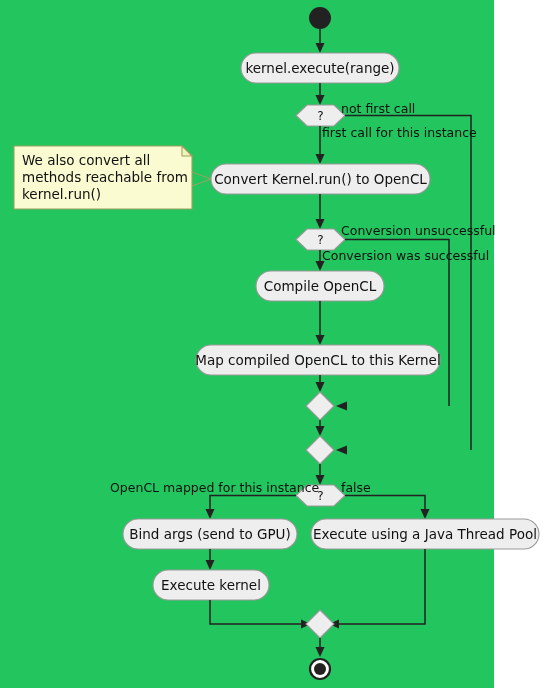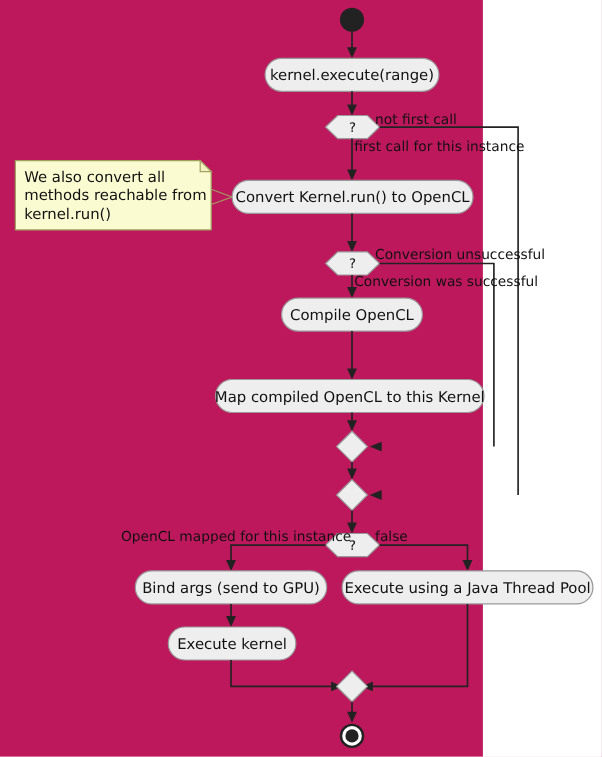--- a/index.html
+++ b/index.html
@@ -8,23 +8,23 @@
     background: #ffffff;
   }
   body {
     width: 547px;
     height: 688px;
     font-family: "DejaVu Sans", sans-serif;
     overflow: hidden;
   }
   #diagram-root {
     position: relative;
-    width: 439px;
+    width: 494px;
     height: 688px;
-    background: #be185d;
+    background: #22c55e;
   }
   svg#activity-diagram {
     display: block;
     width: 547px;
     height: 688px;
   }
   .act-shape {
     fill: #EEEEEE;
     stroke: #999999;
     stroke-width: 1.1;

